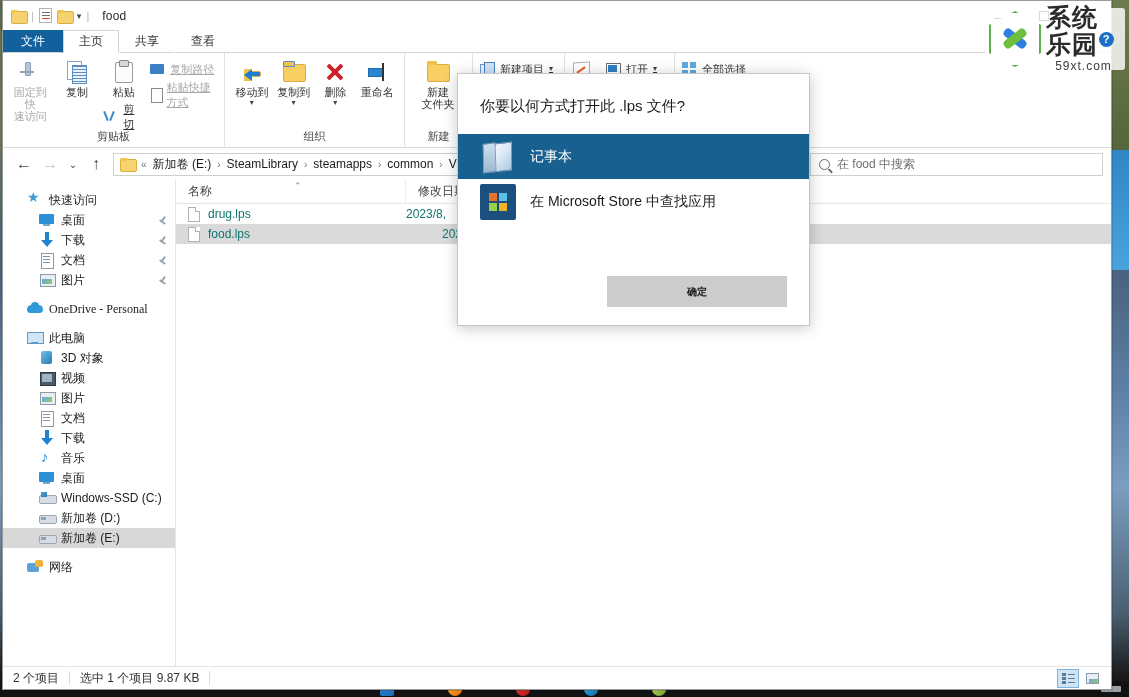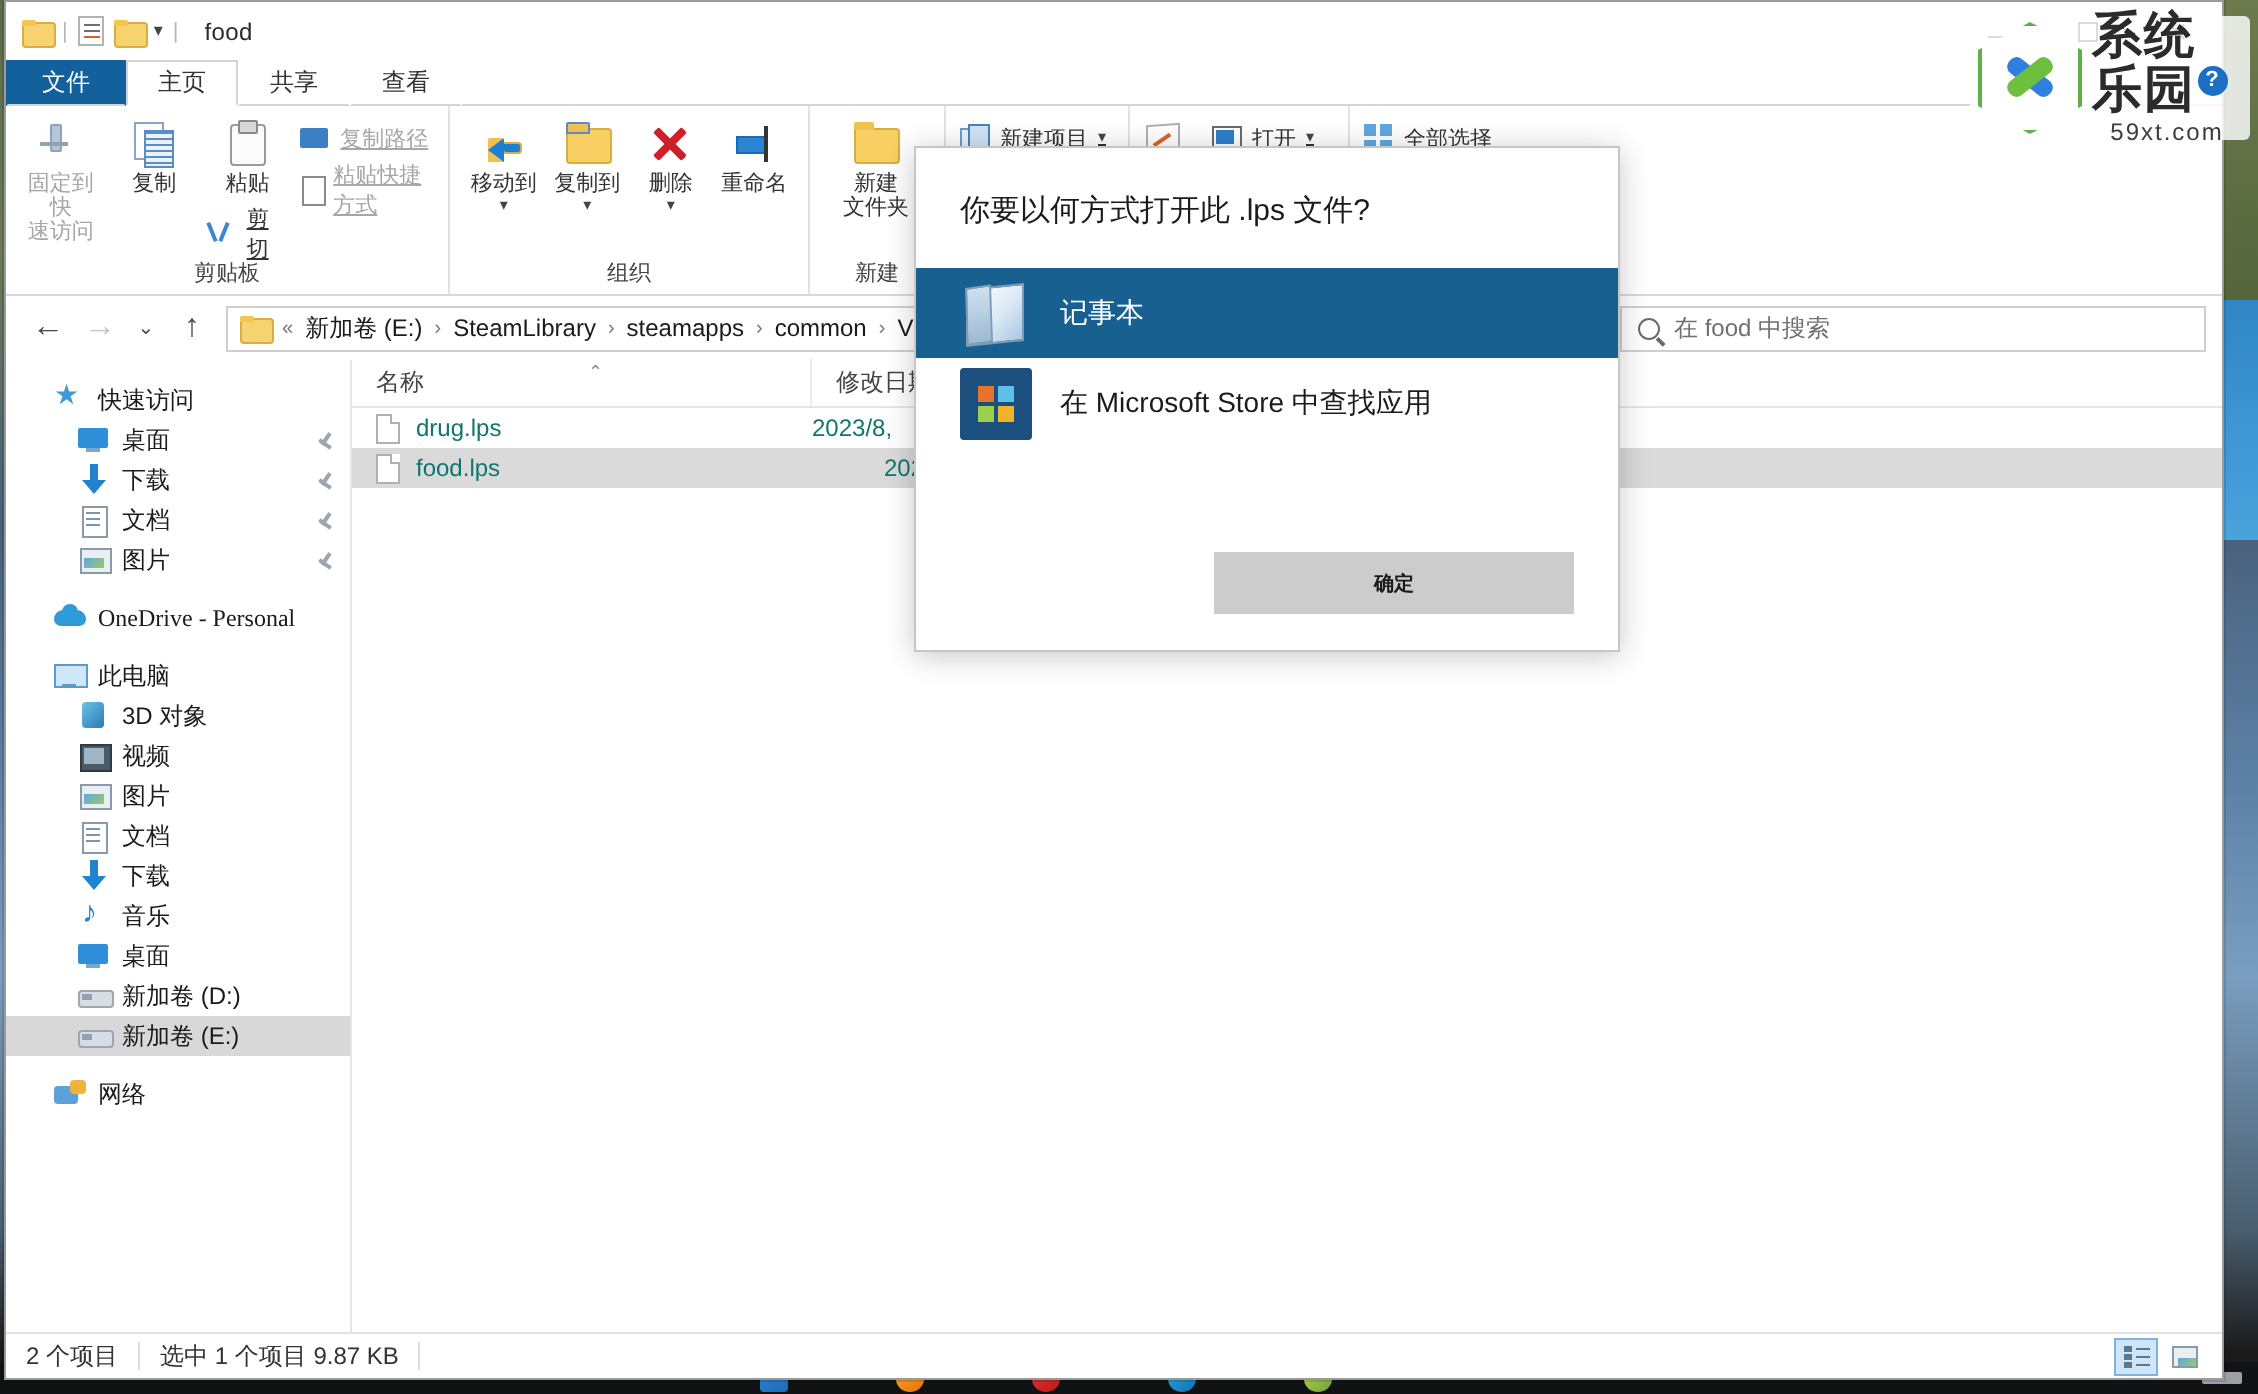--- a/index.html
+++ b/index.html
@@ -598,20 +598,24 @@
       </div>
       <div class="navitem indent1">
         <span class="nic nic-music"></span>
         <span class="nlabel">音乐</span>
       </div>
       <div class="navitem indent1">
         <span class="nic nic-monitor"></span>
         <span class="nlabel">桌面</span>
       </div>
       <div class="navitem indent1">
+        <span class="nic nic-drive-os"></span>
+        <span class="nlabel">Windows-SSD (C:)</span>
+      </div>
+      <div class="navitem indent1">
         <span class="nic nic-drive"></span>
         <span class="nlabel">新加卷 (D:)</span>
       </div>
       <div class="navitem indent1 sel">
         <span class="nic nic-drive"></span>
         <span class="nlabel">新加卷 (E:)</span>
       </div>
 
       <div class="navgap"></div>
 

